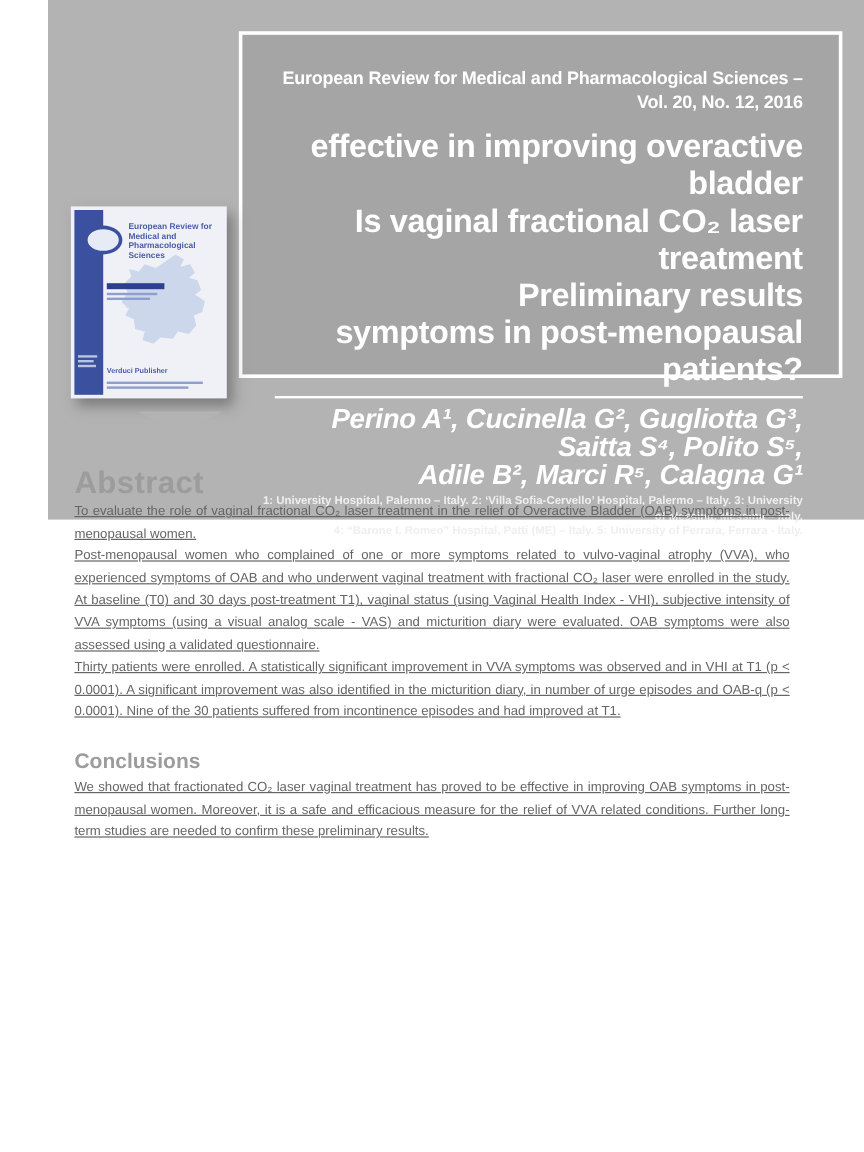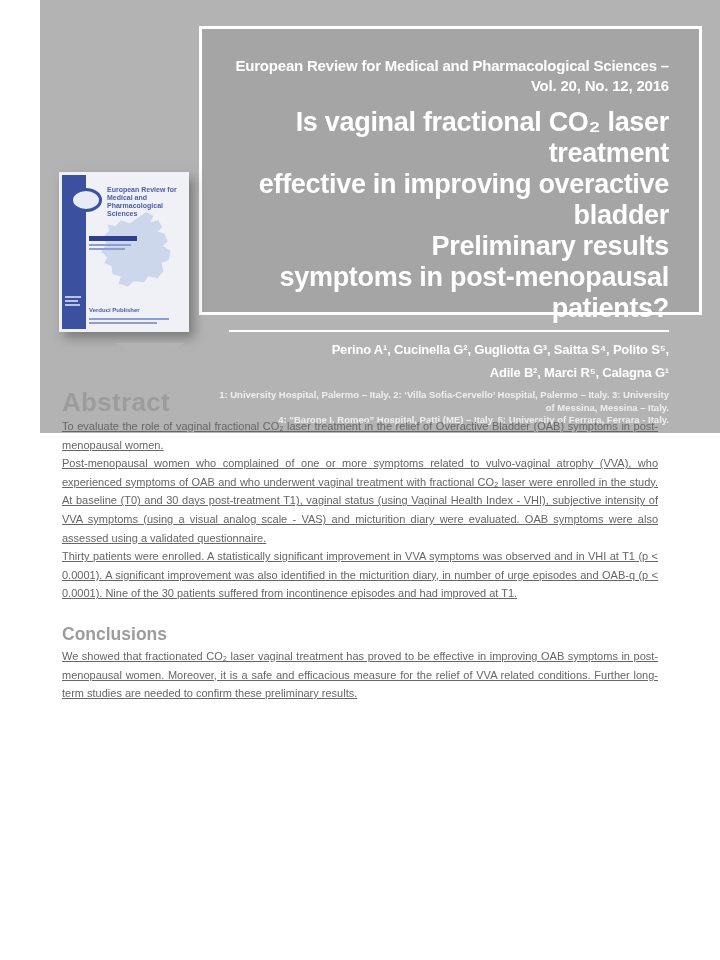--- a/index.html
+++ b/index.html
@@ -22,21 +22,21 @@
   .title-box{
     position:absolute;left:159px;top:26px;width:503px;height:289px;
     box-sizing:border-box;background:#a5a5a5;border:3px solid #ffffff;
     padding:27px 30px 0 8px;text-align:right;color:#ffffff;
   }
   .journal-line{
     font-size:15px;font-weight:bold;letter-spacing:-0.2px;line-height:20px;color:#ffffff;
   }
   .paper-title{margin-top:11px;font-size:27px;font-weight:bold;line-height:31px;letter-spacing:-0.3px;}
   .rule{height:2px;background:#ffffff;width:440px;margin:6px 0 6px auto;}
-  .authors{font-size:13px;font-weight:bold;line-height:23px;letter-spacing:-0.2px;}
+  .authors{font-size:23px;font-weight:bold;line-height:23px;letter-spacing:-0.2px;font-style:italic;}
   .affils{margin-top:5px;font-size:9.5px;font-weight:bold;line-height:12.5px;color:#efefef;}
 
   
   .cover{
     position:absolute;left:19px;top:172px;width:130px;height:160px;
     background:#f0f1f6;box-shadow:5px 6px 10px rgba(70,70,70,.5);
   }
   .cover-spine{position:absolute;left:3px;top:3px;bottom:3px;width:24px;background:#3c50a0;}
   .cover-logo{
     position:absolute;left:11px;top:16px;width:32px;height:24px;border-radius:50%;
@@ -73,22 +73,22 @@
 </head>
 <body>
 
 <div class="page">
 
   <div class="gray-band">
 
     <div class="title-box">
       <div class="journal-line">European Review for Medical and Pharmacological Sciences – Vol. 20, No. 12, 2016</div>
       <div class="paper-title">
+        <div>effective in improving overactive bladder</div>
         <div>Is vaginal fractional CO₂ laser treatment</div>
-        <div>effective in improving overactive bladder</div>
         <div>Preliminary results</div>
         <div>symptoms in post-menopausal patients?</div>
       </div>
       <div class="rule"></div>
       <div class="authors">
         <div>Perino A¹, Cucinella G², Gugliotta G³, Saitta S⁴, Polito S⁵,</div>
         <div>Adile B², Marci R⁵, Calagna G¹</div>
       </div>
       <div class="affils">
         <div>1: University Hospital, Palermo – Italy. 2: ‘Villa Sofia-Cervello’ Hospital, Palermo – Italy. 3: University of Messina, Messina – Italy.</div>

